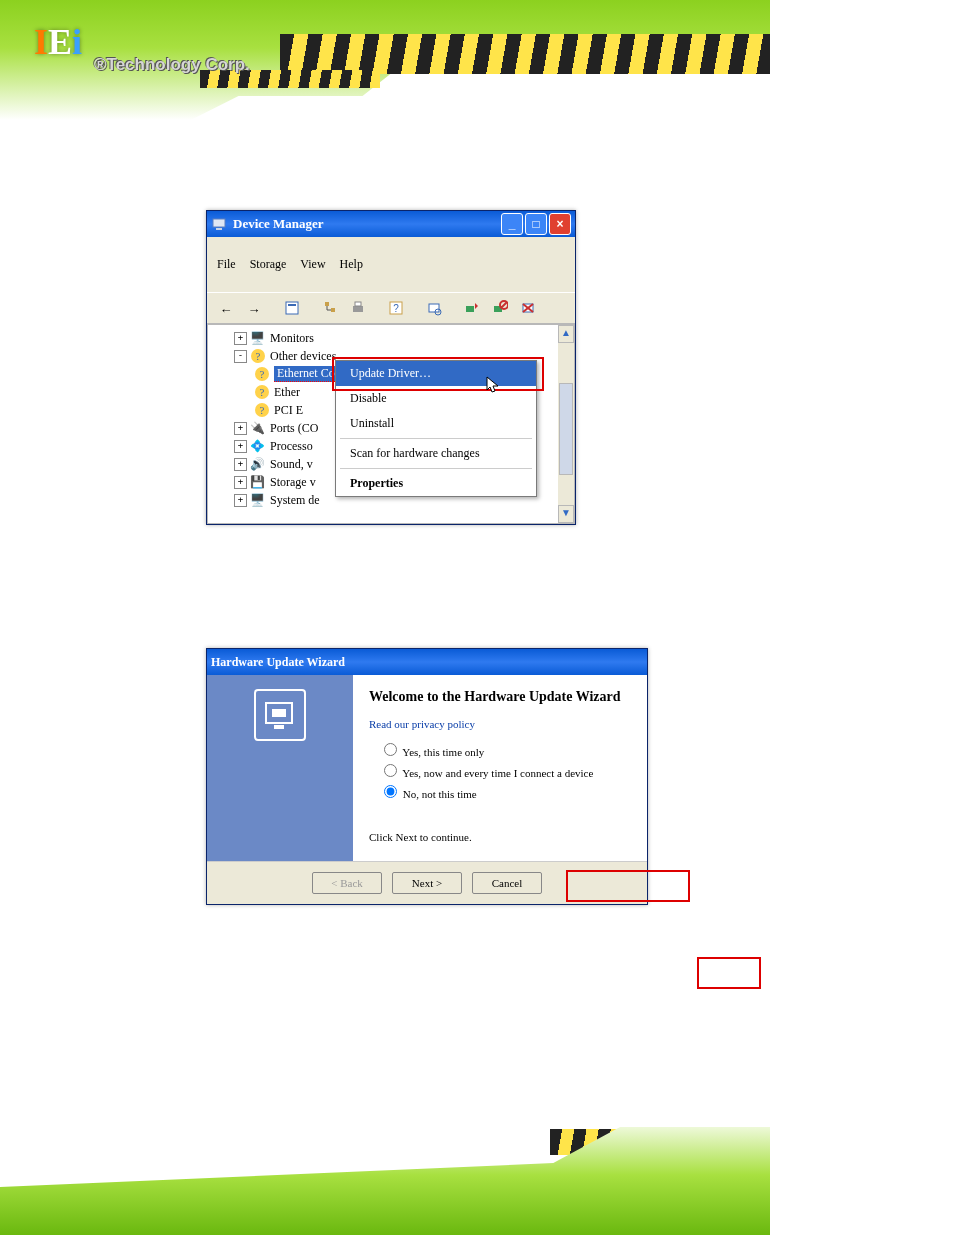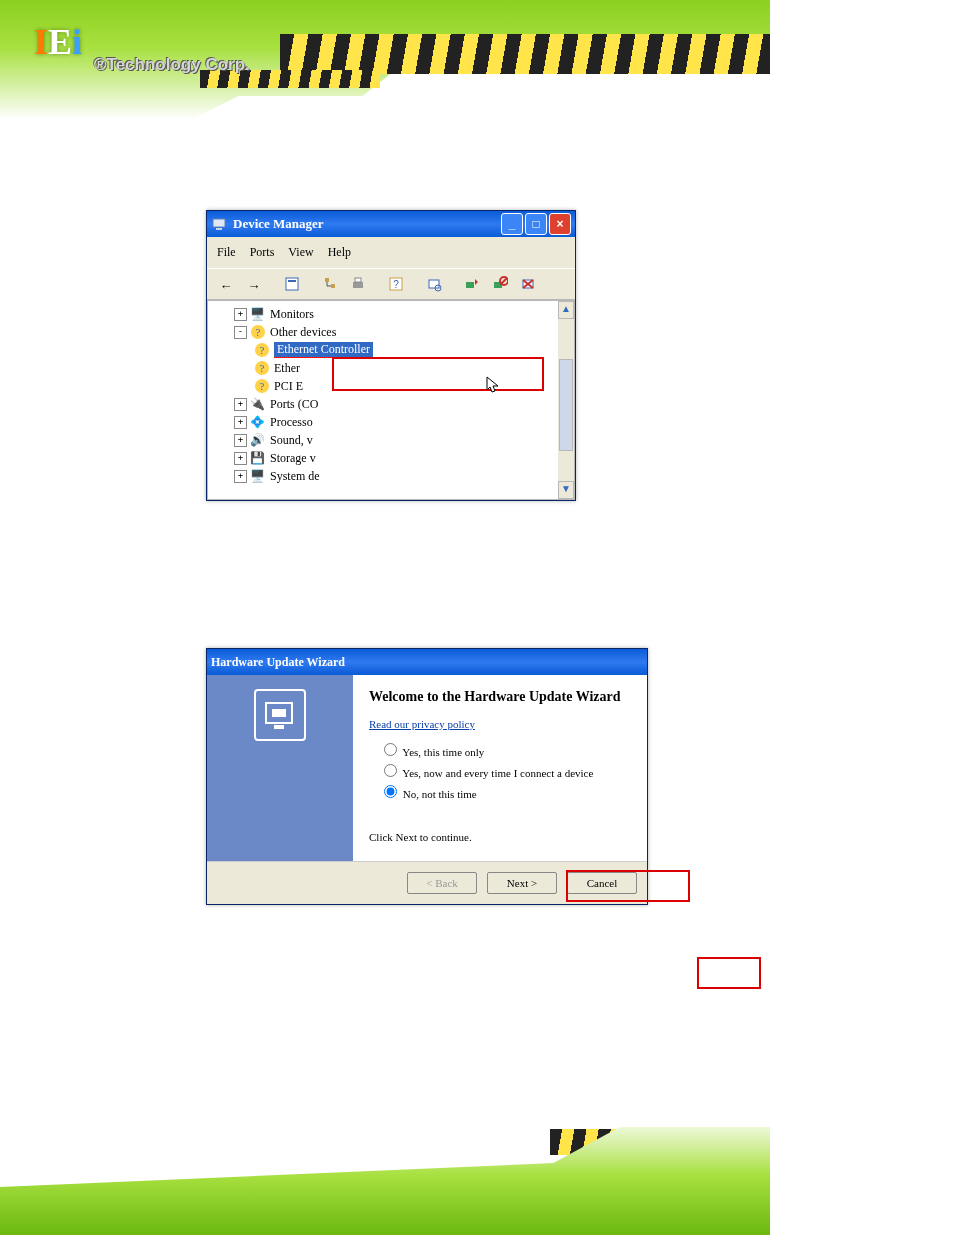--- a/index.html
+++ b/index.html
@@ -17,21 +17,21 @@
 .bot-stripe{position:absolute;left:550px;bottom:80px;width:410px;height:26px;background:repeating-linear-gradient(100deg,#222 0 12px,#ffe44a 12px 24px)}
 
 
 .win{position:absolute;border:1px solid #0a246a;background:#ece9d8;box-shadow:0 0 4px rgba(0,0,0,.3)}
 .dm{left:206px;top:210px;width:368px}
 .titlebar{height:26px;background:linear-gradient(180deg,#0a5bd6 0%,#2f7af0 50%,#0a5bd6 100%);display:flex;align-items:center;padding:0 4px;color:#fff;font:bold 13px Tahoma}
 .title-icon{width:16px;height:16px;margin-right:6px;display:inline-flex;align-items:center;justify-content:center}
 .title-btns{margin-left:auto;display:flex;gap:2px}
 .wb{width:20px;height:20px;background:#3c85f7;border:1px solid #fff;border-radius:3px;display:flex;align-items:center;justify-content:center;color:#fff;font:bold 12px Arial}
 .wb.close{background:#e04030}
-.menubar{display:flex;gap:14px;padding:8px 10px;background:#ece9d8;font:12px Tahoma}
+.menubar{display:flex;gap:14px;padding:20px 10px;background:#ece9d8;font:12px Tahoma}
 .toolbar{display:flex;gap:2px;padding:3px 6px;background:#ece9d8;border-top:1px solid #fff;border-bottom:1px solid #b8b8b8}
 .tbtn{width:24px;height:22px;border:1px solid transparent;display:flex;align-items:center;justify-content:center;font-size:13px}
 .tbtn.sep{width:6px}
 .tree{background:#fff;border:1px solid #b8b8b8;margin:0;height:198px;position:relative;overflow:hidden}
 .tree-inner{padding:4px 6px;font:12px Tahoma}
 .row{white-space:nowrap;display:flex;align-items:center;height:18px}
 .exp{width:11px;height:11px;border:1px solid #888;margin-right:3px;font:9px/9px monospace;text-align:center}
 .ic{width:16px;height:16px;margin-right:4px;display:inline-flex;align-items:center;justify-content:center}
 .indent1{padding-left:20px}
 .indent2{padding-left:40px}
@@ -52,24 +52,24 @@
 
 
 .wiz{left:206px;top:648px;width:440px}
 .wiz .titlebar{font:bold 12px Tahoma}
 .wiz-body{display:flex;background:#fff}
 .side{width:146px;background:#6b89c6;display:flex;align-items:flex-start;justify-content:center;padding-top:14px}
 .side .sideicon{width:48px;height:48px;border:2px solid #fff;display:flex;align-items:center;justify-content:center;color:#fff;border-radius:4px}
 .main{flex:1;padding:14px 16px 8px;font:11px Tahoma}
 .main h2{font:bold 14px Tahoma;margin:0 0 12px}
 .main p{margin:0 0 8px;line-height:1.35}
-.link{color:#0a3ea8;text-decoration:underline;cursor:pointer}
+.link{color:#0a3ea8;cursor:pointer}
 .opts{margin:6px 0 0 10px}
 .opts label{display:block;margin:3px 0}
-.footer{background:#ece9d8;padding:10px;display:flex;justify-content:flex-end;gap:10px;border-top:1px solid #ccc}
+.footer{background:#ece9d8;padding:10px;display:flex;justify-content:center;gap:10px;border-top:1px solid #ccc}
 .btn{min-width:70px;height:22px;font:11px Tahoma;background:#ece9d8;border:1px solid #888;border-radius:2px}
 .btn:disabled{color:#999}
 .cursor{position:absolute;width:14px;height:18px}
 </style>
 </head>
 <body>
 
 <div class="page">
 
   <div class="circuit top-circuit"></div>
@@ -90,21 +90,21 @@
         </span>
       <span>Device Manager</span>
       <div class="title-btns">
         <div class="wb">_</div>
         <div class="wb">□</div>
         <div class="wb close">×</div>
       </div>
     </div>
     <div class="menubar">
       <span>File</span>
-      <span>Ports</span>
+      <span>Storage</span>
       <span>View</span>
       <span>Help</span>
     </div>
     <div class="toolbar">
       <div class="tbtn">←</div>
       <div class="tbtn">→</div>
       <div class="tbtn sep"></div>
       <div class="tbtn">
           <svg width="16" height="16" viewBox="0 0 16 16">
             <rect x="2" y="2" width="12" height="12" fill="#fff" stroke="#3a6ab5"></rect>
@@ -233,20 +233,29 @@
       </div>
       <div class="sb">
         <div class="arr">▲</div>
         <div class="thumb"></div>
         <div style="flex:1"></div>
         <div class="arr">▼</div>
       </div>
     </div>
   </div>
 
+  <div class="ctx">
+    <div class="mi sel">Update Driver…</div>
+    <div class="mi">Disable</div>
+    <div class="mi">Uninstall</div>
+    <hr>
+    <div class="mi">Scan for hardware changes</div>
+    <hr>
+    <div class="mi" style="font-weight:bold">Properties</div>
+  </div>
   <div class="redbox" style="left:332px;top:357px;width:208px;height:30px"></div>
   <svg class="cursor" style="left:486px;top:376px" viewBox="0 0 14 18">
       <path d="M1 1l0 13 3-3 2 5 3-1-2-5 5 0z" fill="#fff" stroke="#000"></path>
     </svg>
 
   <div class="win wiz">
     <div class="titlebar">
       <span>Hardware Update Wizard</span>
     </div>
     <div class="wiz-body">

